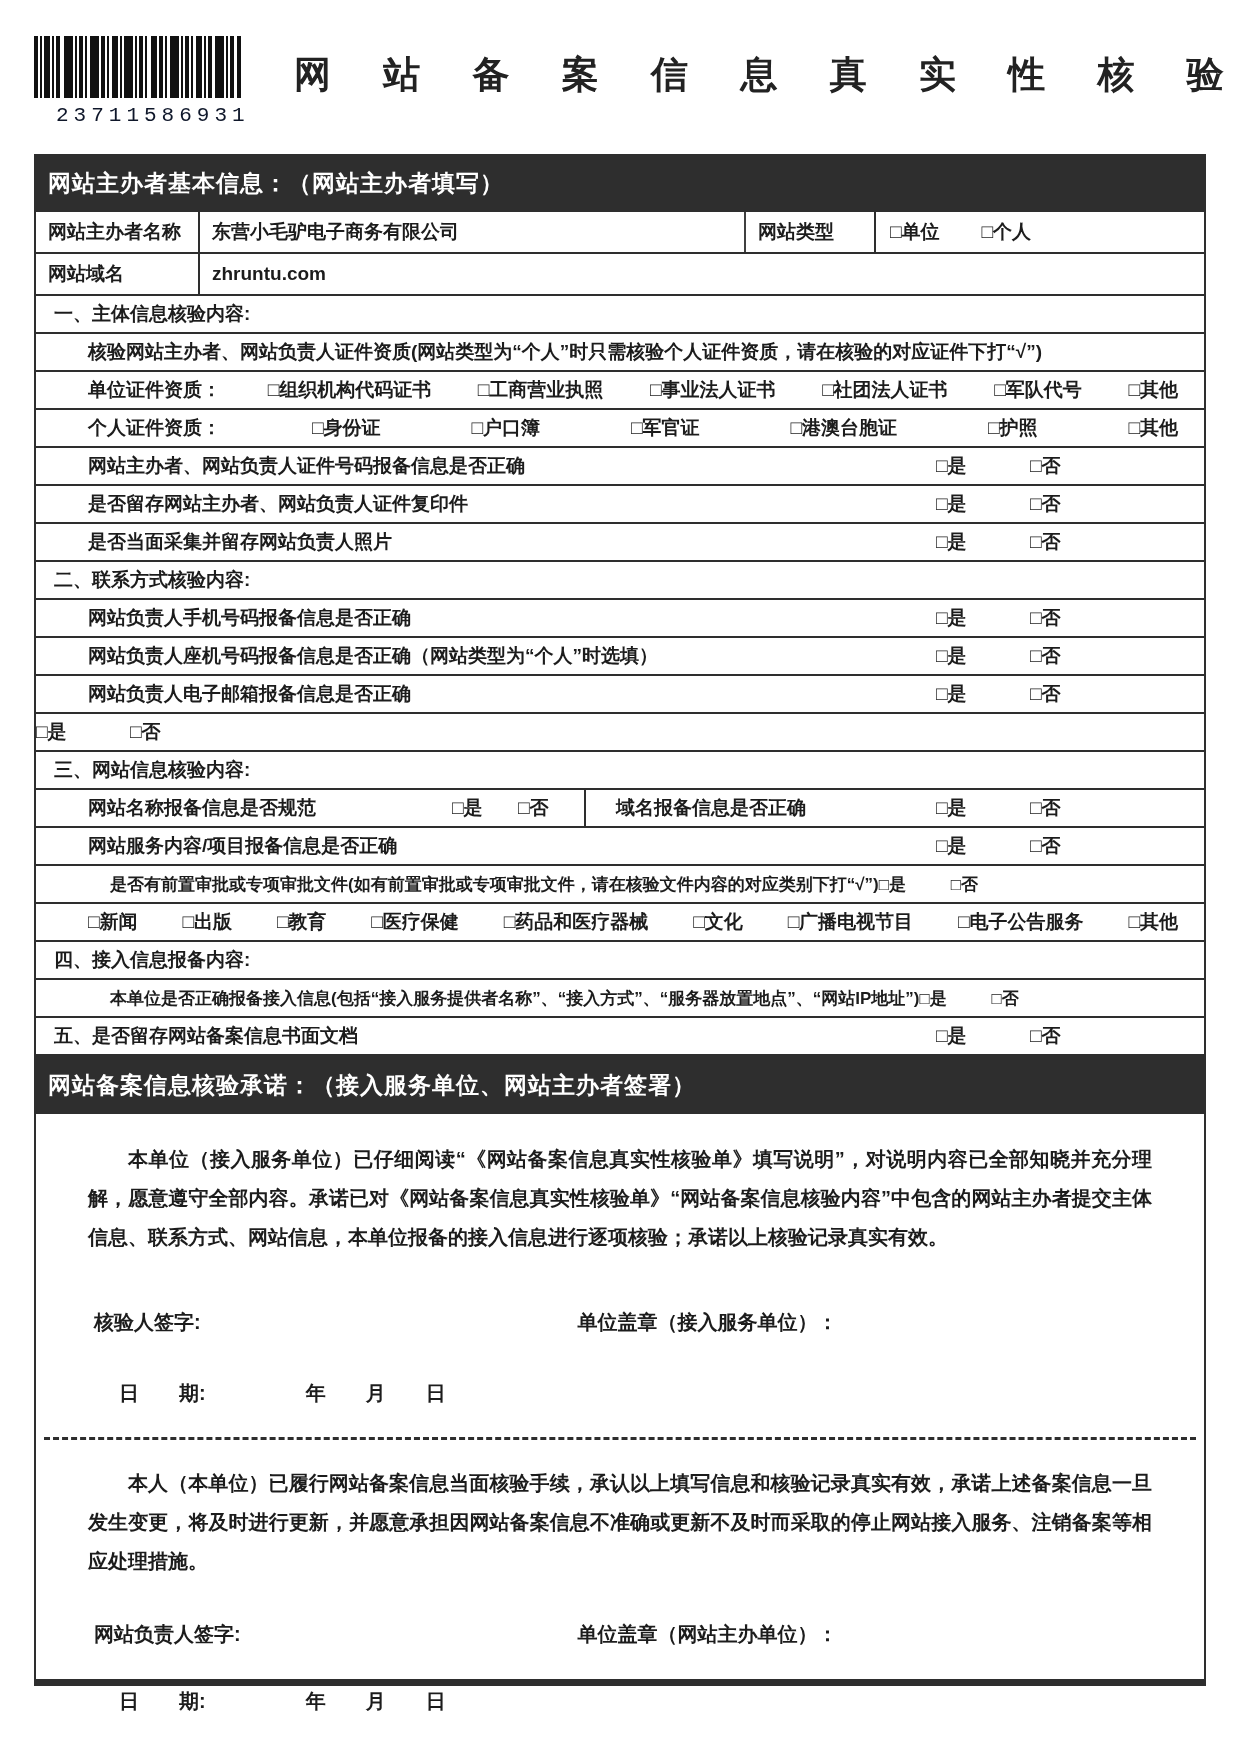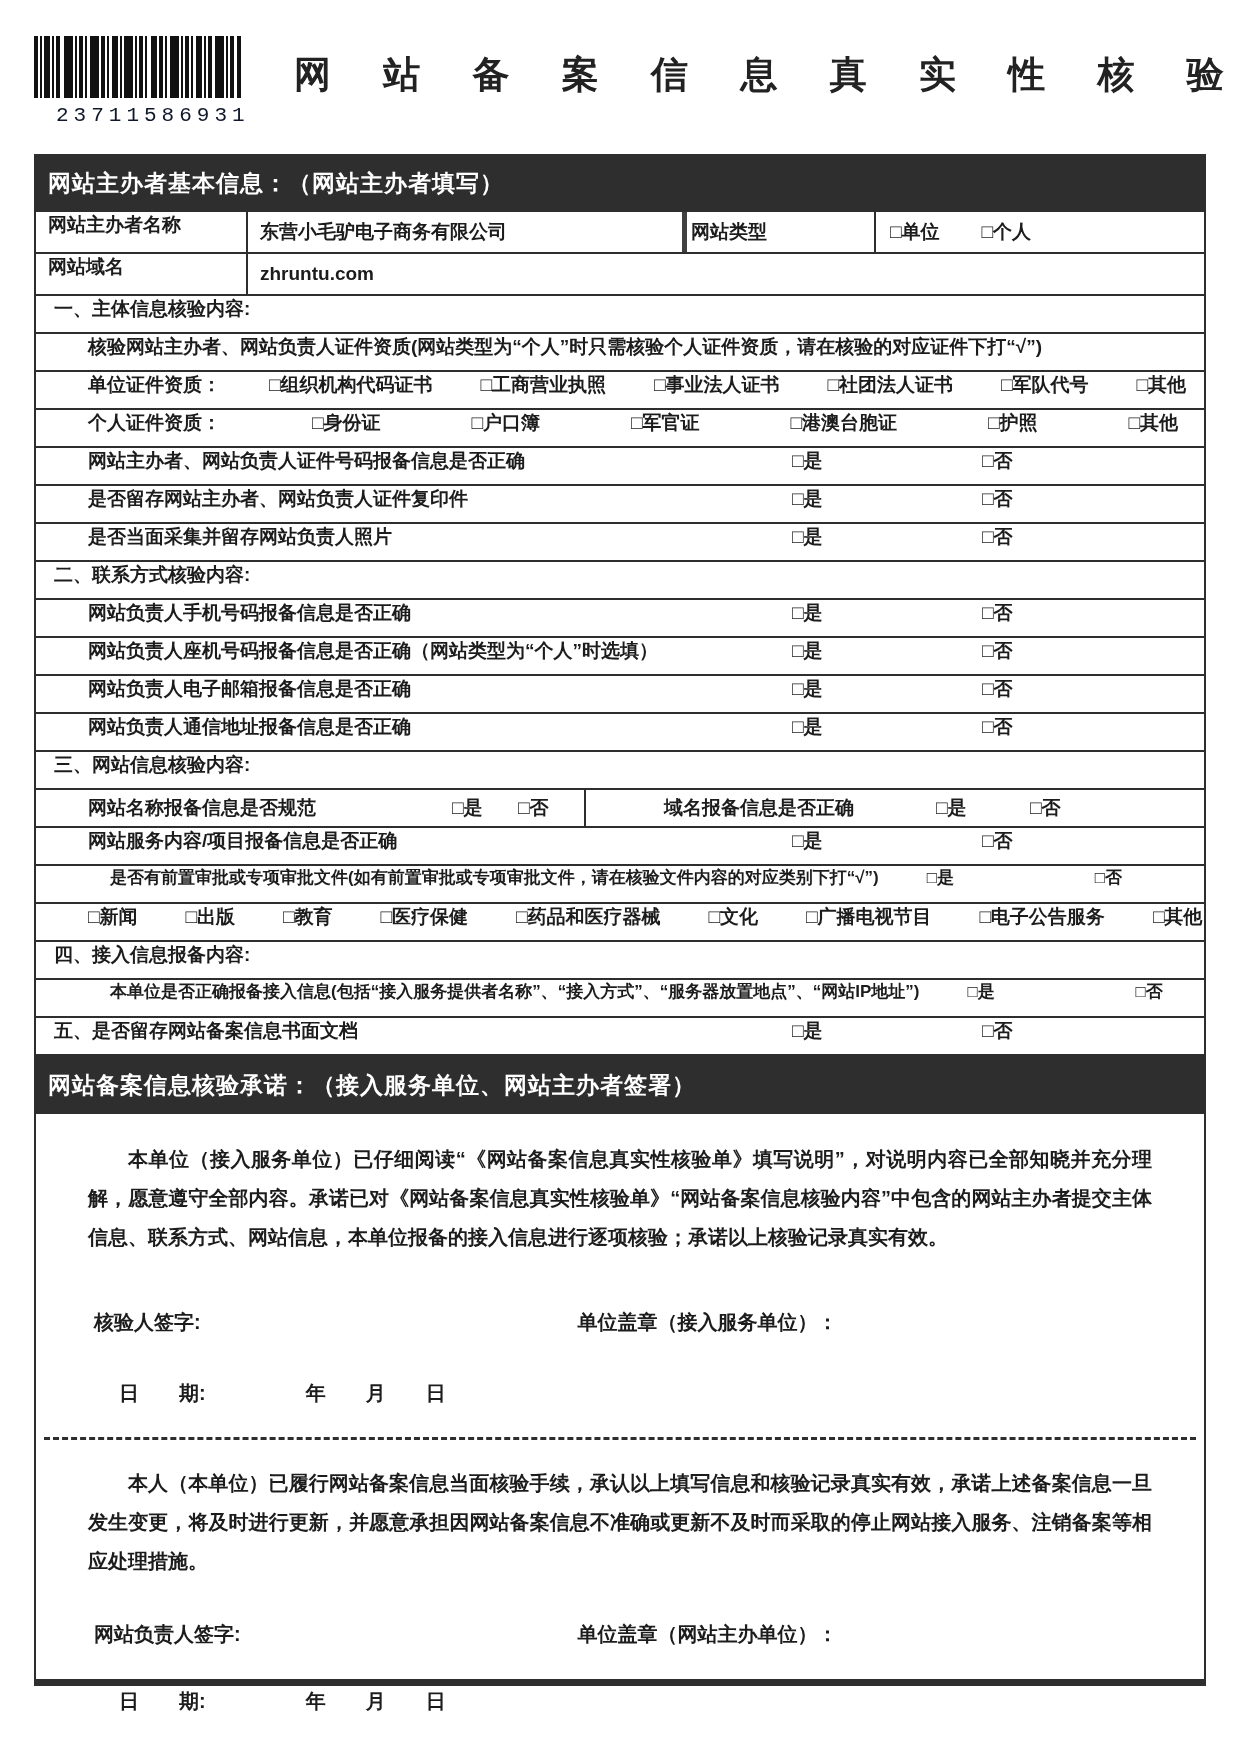--- a/index.html
+++ b/index.html
@@ -10,25 +10,25 @@
   .header{display:flex;align-items:flex-start;height:126px;}
   .barcode-block{width:232px;flex:0 0 auto;padding-top:8px;}
   .barcode-num{font-family:"Liberation Mono","DejaVu Sans Mono",monospace;font-size:21px;letter-spacing:5px;margin-top:2px;padding-left:22px;color:#0f172a;}
   .doc-title{flex:1;font-size:37px;font-weight:bold;letter-spacing:21px;padding:22px 0 0 28px;white-space:nowrap;color:#222;}
 
   
   .bar{background:#2e2e2e;color:#fff;font-size:23px;font-weight:bold;height:58px;display:flex;align-items:center;padding-left:14px;letter-spacing:1px;}
 
   
   .sheet{border-bottom:0;}
-  .row{box-sizing:border-box;height:38px;display:flex;border-left:2px solid #2e2e2e;border-right:2px solid #2e2e2e;border-bottom:2px solid #2e2e2e;font-size:19px;font-weight:bold;gap:48px;}
+  .row{box-sizing:border-box;height:38px;display:flex;align-items:center;border-left:2px solid #2e2e2e;border-right:2px solid #2e2e2e;border-bottom:2px solid #2e2e2e;font-size:19px;font-weight:bold;}
   .row-tall{height:42px;}
   .cell-label{width:162px;flex:0 0 auto;padding-left:12px;box-sizing:border-box;}
   .cell-value{flex:1;padding-left:12px;border-left:2px solid #2e2e2e;align-self:stretch;display:flex;align-items:center;}
-  .cell-type{width:144px;flex:0 0 auto;padding-left:4px;border-left:5px solid #404040;align-self:stretch;display:flex;align-items:center;box-sizing:border-box;}
+  .cell-type{width:130px;flex:0 0 auto;padding-left:12px;border-left:2px solid #404040;align-self:stretch;display:flex;align-items:center;box-sizing:border-box;}
   .cell-typeopts{width:330px;flex:0 0 auto;border-left:2px solid #2e2e2e;align-self:stretch;display:flex;align-items:center;gap:42px;padding-left:14px;box-sizing:border-box;}
 
   .sec-title{padding-left:18px;}
   .indent{padding-left:52px;}
   .q-text{flex:1;}
   .yn{width:58px;flex:0 0 auto;}
   .yn-gap{width:36px;flex:0 0 auto;}
   .yn-margin{width:116px;flex:0 0 auto;}
   .opts-row{justify-content:space-between;padding-right:26px;}
   .opt{white-space:nowrap;}
@@ -194,21 +194,20 @@
 
     <div class="row">
       <div class="q-text indent">网站负责人电子邮箱报备信息是否正确</div>
       <span class="yn">□是</span>
         <span class="yn-gap"></span>
       <span class="yn">□否</span>
         <span class="yn-margin"></span>
     </div>
 
     <div class="row">
-      <div class="q-text indent">网站负责人通信地址报备信息是否正确</div>
       <span class="yn">□是</span>
         <span class="yn-gap"></span>
       <span class="yn">□否</span>
         <span class="yn-margin"></span>
     </div>
 
     <div class="row">
       <div class="sec-title">三、网站信息核验内容:</div>
     </div>
 

